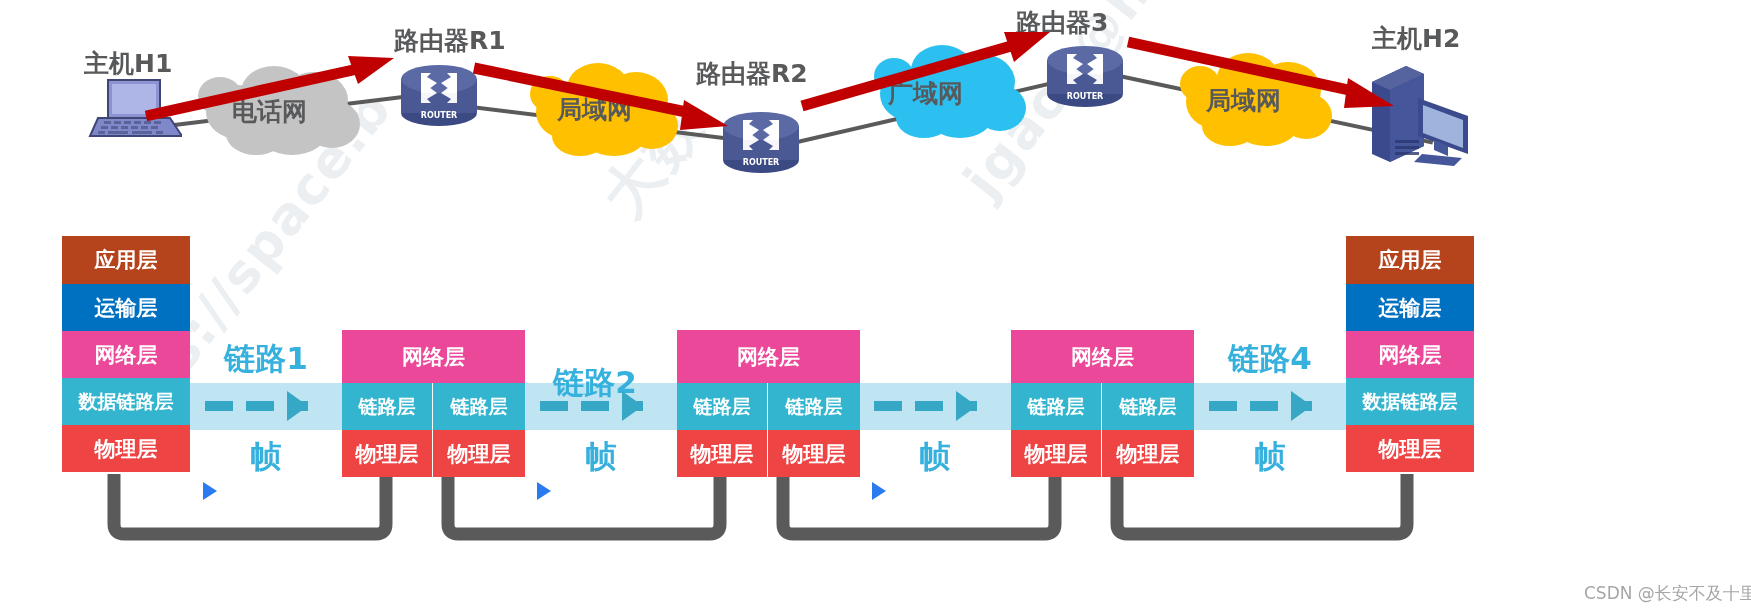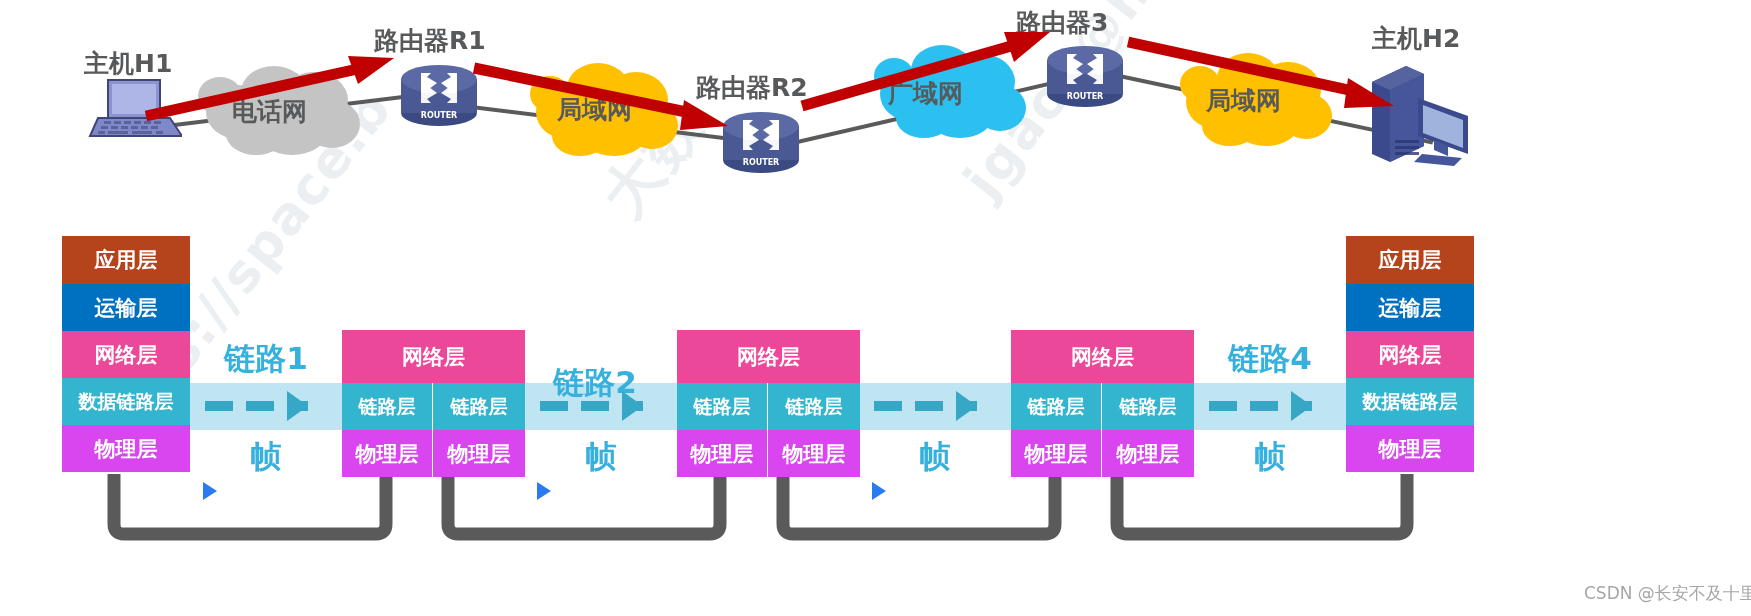--- a/index.html
+++ b/index.html
@@ -27,21 +27,21 @@
   .redarrow{position:absolute;z-index:7;}
 
   
   .stack{position:absolute;z-index:5;}
   .band{box-sizing:border-box;display:flex;align-items:center;justify-content:center;
         color:#ffffff;font-weight:700;white-space:nowrap;}
   .b-app{background:#b5431b;}
   .b-trn{background:#0070c0;}
   .b-net{background:#ec4899;}
   .b-dll{background:#33b5cf;}
-  .b-phy{background:#d946ef;}
+  .b-phy{background:#ef4444;}
 
   .linkstrip{position:absolute;background:#bfe4f2;z-index:1;}
   .linkname{position:absolute;color:#36b0dd;font-weight:700;font-size:31px;
             text-align:center;z-index:6;white-space:nowrap;}
   .framename{position:absolute;color:#36b0dd;font-weight:700;font-size:31px;
              text-align:center;z-index:6;white-space:nowrap;}
   .dashrow{position:absolute;z-index:6;display:flex;align-items:center;}
   .dash{height:10px;width:28px;background:#36a7c4;margin-right:13px;}
   .dasharrow{width:0;height:0;border-top:15px solid transparent;border-bottom:15px solid transparent;
              border-left:21px solid #36a7c4;position:relative;}
@@ -147,37 +147,37 @@
         <rect x="55" y="48" width="7" height="3"></rect>
           <rect x="65" y="48" width="7" height="3"></rect>
         <rect x="12" y="53" width="7" height="3"></rect>
           <rect x="22" y="53" width="20" height="3"></rect>
         <rect x="46" y="53" width="20" height="3"></rect>
           <rect x="70" y="53" width="7" height="3"></rect>
       </g>
     </svg>
   </div>
 
-  <div class="routerlabel" style="left:374px;top:24px;">路由器R1</div>
+  <div class="routerlabel" style="left:394px;top:24px;">路由器R1</div>
   <div class="device" style="left:397px;top:55px;">
     <svg width="84" height="76" viewBox="0 0 84 76">
       <ellipse cx="42" cy="58" rx="38" ry="13" fill="#3c4a83"></ellipse>
       <rect x="4" y="24" width="76" height="34" fill="#4a5894"></rect>
       <ellipse cx="42" cy="24" rx="38" ry="14" fill="#5b6aa5"></ellipse>
       <g fill="#ffffff">
         <path d="M24,18 L34,18 L30,22 L40,28 L32,34 L36,38 L24,38 Z"></path>
         <path d="M60,18 L50,18 L54,22 L44,28 L52,34 L48,38 L60,38 Z"></path>
         <path d="M24,48 L34,48 L30,44 L40,38 L32,32 L36,28 L24,28 Z" opacity="0.95"></path>
         <path d="M60,48 L50,48 L54,44 L44,38 L52,32 L48,28 L60,28 Z" opacity="0.95"></path>
       </g>
       <text x="42" y="63" font-size="8" font-weight="700" fill="#ffffff" text-anchor="middle" font-family="DejaVu Sans, sans-serif">ROUTER</text>
     </svg>
   </div>
 
-  <div class="routerlabel" style="left:696px;top:71px;">路由器R2</div>
+  <div class="routerlabel" style="left:696px;top:57px;">路由器R2</div>
   <div class="device" style="left:719px;top:102px;">
     <svg width="84" height="76" viewBox="0 0 84 76">
       <ellipse cx="42" cy="58" rx="38" ry="13" fill="#3c4a83"></ellipse>
       <rect x="4" y="24" width="76" height="34" fill="#4a5894"></rect>
       <ellipse cx="42" cy="24" rx="38" ry="14" fill="#5b6aa5"></ellipse>
       <g fill="#ffffff">
         <path d="M24,18 L34,18 L30,22 L40,28 L32,34 L36,38 L24,38 Z"></path>
         <path d="M60,18 L50,18 L54,22 L44,28 L52,34 L48,38 L60,38 Z"></path>
         <path d="M24,48 L34,48 L30,44 L40,38 L32,32 L36,28 L24,28 Z" opacity="0.95"></path>
         <path d="M60,48 L50,48 L54,44 L44,38 L52,32 L48,28 L60,28 Z" opacity="0.95"></path>

